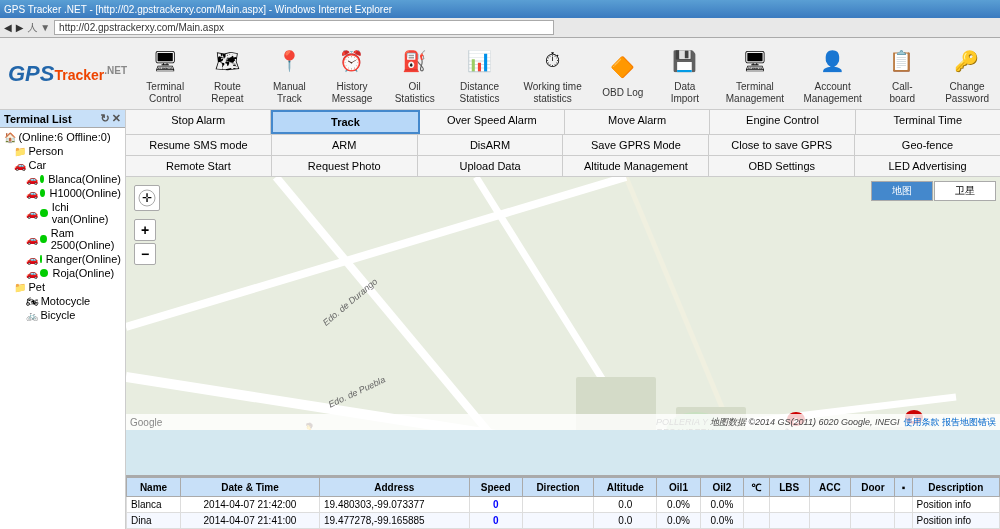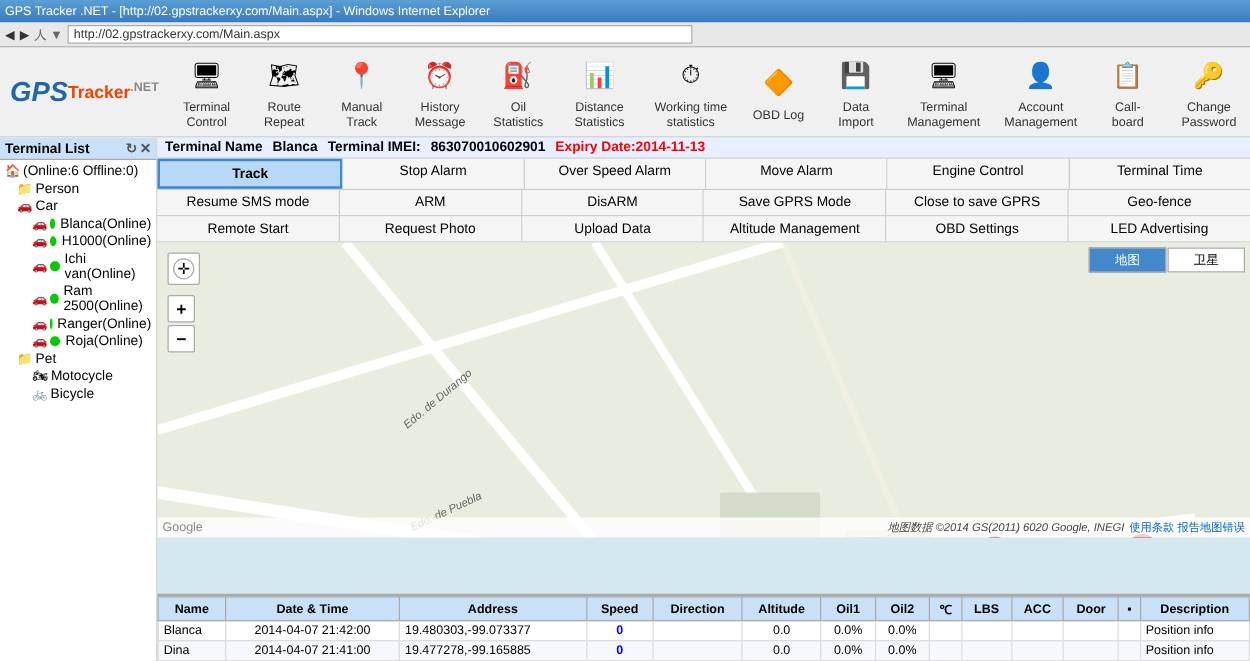--- a/index.html
+++ b/index.html
@@ -242,31 +242,24 @@
         </div>
         <div class="tree-item tree-indent2">
           <span class="icon">🚲</span>
           <span>Bicycle</span>
         </div>
       </div>
   </div>
 
   <div id="content">
 
-    <div id="terminal-bar">
-      <span>Terminal Name</span>
-      <span>Blanca</span>
-      <span>Terminal IMEI:</span>
-      <span>863070010602901</span>
-      <span class="expiry">Expiry Date:2014-11-13</span>
-    </div>
 
     <div class="btn-row" id="btn-row-1">
+        <div class="btn-cell">Stop Alarm</div>
         <div class="btn-cell active">Track</div>
-        <div class="btn-cell">Stop Alarm</div>
         <div class="btn-cell">Over Speed Alarm</div>
         <div class="btn-cell">Move Alarm</div>
         <div class="btn-cell">Engine Control</div>
         <div class="btn-cell">Terminal Time</div>
       </div>
     <div class="btn-row" id="btn-row-2">
         <div class="btn-cell">Resume SMS mode</div>
         <div class="btn-cell">ARM</div>
         <div class="btn-cell">DisARM</div>
         <div class="btn-cell">Save GPRS Mode</div>

